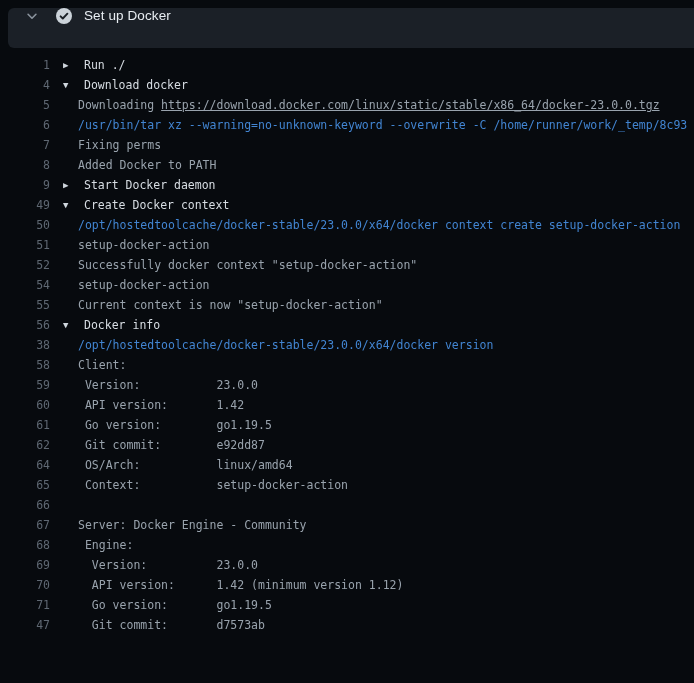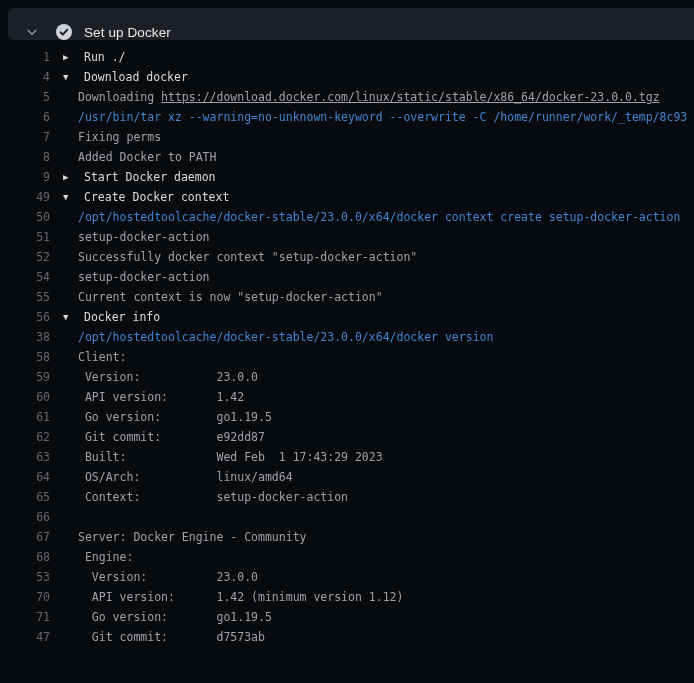--- a/index.html
+++ b/index.html
@@ -11,25 +11,25 @@
     background: #070a0e;
   }
   .app {
     width: 694px;
     height: 683px;
     background: #070a0e;
     position: relative;
   }
   .step-header {
     margin: 8px 0 0 8px;
-    height: 32px;
+    height: 40px;
     background: #1b2027;
     border-radius: 6px 0 0 6px;
     display: flex;
-    align-items: flex-end;
+    align-items: flex-start;
     padding: 0 12px;
     cursor: pointer;
     box-sizing: border-box;
   }
   .chev {
     width: 16px;
     height: 16px;
     display: inline-flex;
     align-items: center;
     justify-content: center;
@@ -125,25 +125,24 @@
       <div class="row t-text"><span class="num">52</span><span class="arrow"></span><span class="bodytxt">Successfully docker context "setup-docker-action"</span></div>
       <div class="row t-text"><span class="num">54</span><span class="arrow"></span><span class="bodytxt">setup-docker-action</span></div>
       <div class="row t-text"><span class="num">55</span><span class="arrow"></span><span class="bodytxt">Current context is now "setup-docker-action"</span></div>
       <div class="row t-group"><span class="num">56</span><span class="arrow">▼</span><span class="bodytxt">Docker info</span></div>
       <div class="row t-command"><span class="num">38</span><span class="arrow"></span><span class="bodytxt">/opt/hostedtoolcache/docker-stable/23.0.0/x64/docker version</span></div>
       <div class="row t-text"><span class="num">58</span><span class="arrow"></span><span class="bodytxt">Client:</span></div>
       <div class="row t-text"><span class="num">59</span><span class="arrow"></span><span class="bodytxt"> Version:           23.0.0</span></div>
       <div class="row t-text"><span class="num">60</span><span class="arrow"></span><span class="bodytxt"> API version:       1.42</span></div>
       <div class="row t-text"><span class="num">61</span><span class="arrow"></span><span class="bodytxt"> Go version:        go1.19.5</span></div>
       <div class="row t-text"><span class="num">62</span><span class="arrow"></span><span class="bodytxt"> Git commit:        e92dd87</span></div>
-      <div class="row t-text"><span class="num">63</span><span class="arrow"></span><span class="bodytxt"> Built:             Wed Feb  1 17:43:29 2023</span></div>
       <div class="row t-text"><span class="num">64</span><span class="arrow"></span><span class="bodytxt"> OS/Arch:           linux/amd64</span></div>
       <div class="row t-text"><span class="num">65</span><span class="arrow"></span><span class="bodytxt"> Context:           setup-docker-action</span></div>
       <div class="row t-text"><span class="num">66</span><span class="arrow"></span><span class="bodytxt"></span></div>
       <div class="row t-text"><span class="num">67</span><span class="arrow"></span><span class="bodytxt">Server: Docker Engine - Community</span></div>
       <div class="row t-text"><span class="num">68</span><span class="arrow"></span><span class="bodytxt"> Engine:</span></div>
-      <div class="row t-text"><span class="num">53</span><span class="arrow"></span><span class="bodytxt">  Version:          23.0.0</span></div>
+      <div class="row t-text"><span class="num">69</span><span class="arrow"></span><span class="bodytxt">  Version:          23.0.0</span></div>
       <div class="row t-text"><span class="num">70</span><span class="arrow"></span><span class="bodytxt">  API version:      1.42 (minimum version 1.12)</span></div>
       <div class="row t-text"><span class="num">71</span><span class="arrow"></span><span class="bodytxt">  Go version:       go1.19.5</span></div>
       <div class="row t-text"><span class="num">47</span><span class="arrow"></span><span class="bodytxt">  Git commit:       d7573ab</span></div>
     </div>
 
 </div>
 
 </body></html>

